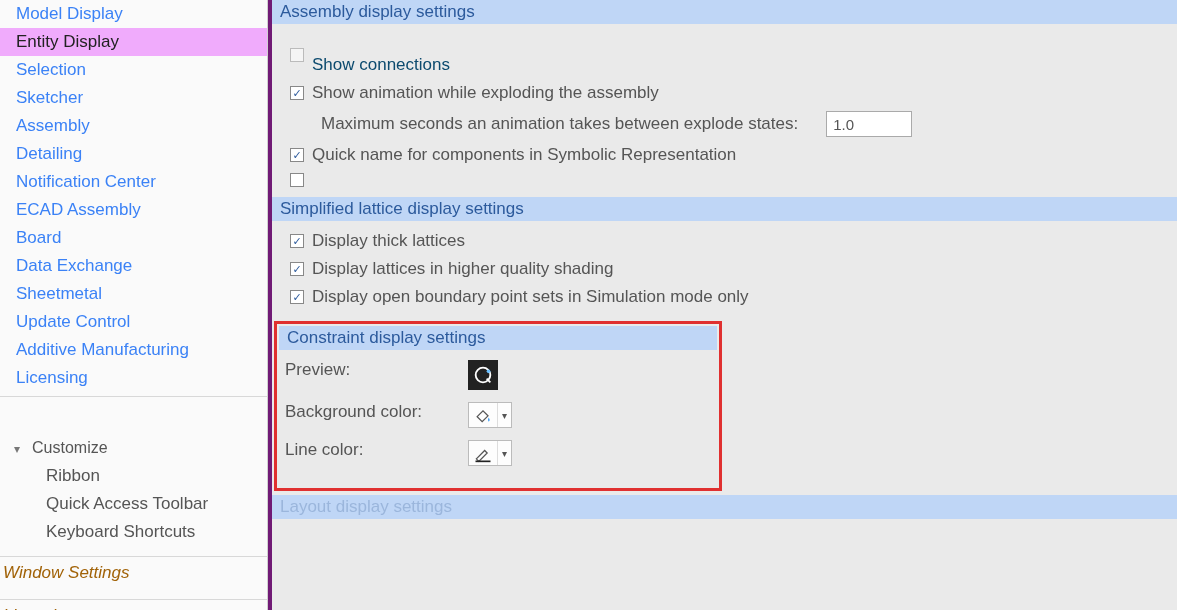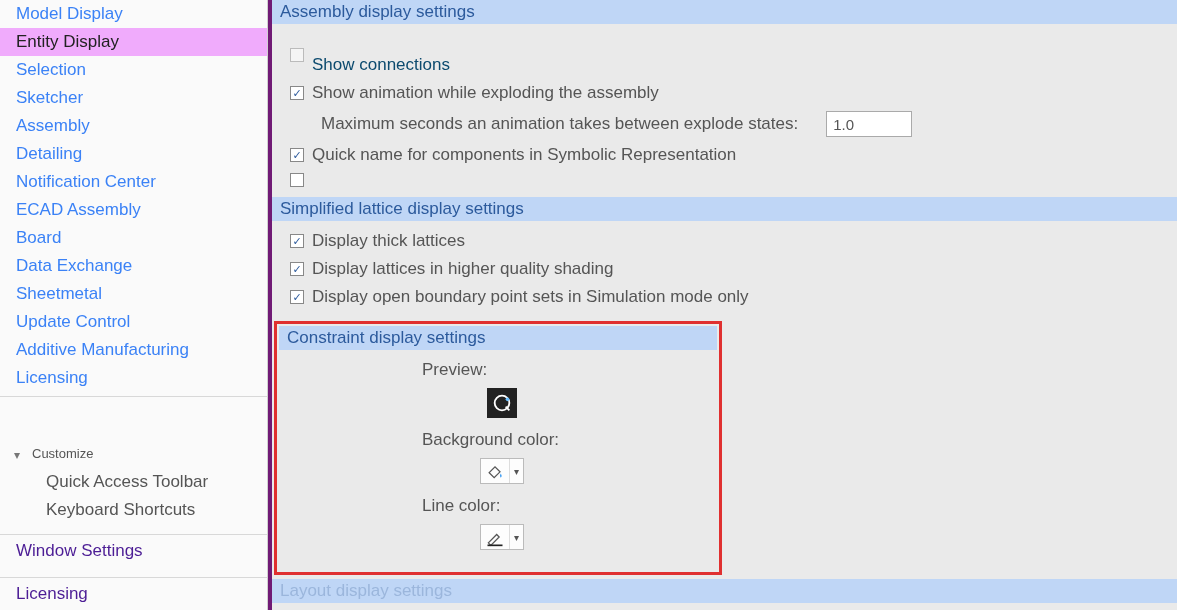--- a/index.html
+++ b/index.html
@@ -37,21 +37,21 @@
     color: #222;
   }
   .sidebar .group-divider {
     height: 14px;
     border-top: 1px solid #d8d8d8;
     margin-top: 4px;
   }
   .sidebar .group-header {
     position: relative;
     padding: 1px 0 1px 32px;
-    font-size: 13px;
+    font-size: 16px;
     color: #555;
     cursor: pointer;
     line-height: 26px;
     margin-top: 37px;
   }
   .sidebar .group-header::before {
     content: "▾";
     position: absolute;
     left: 14px;
     top: 2px;
@@ -59,26 +59,27 @@
     color: #777;
   }
   .sidebar .subitem {
     padding: 1px 0 1px 46px;
     font-size: 17px;
     color: #555;
     cursor: pointer;
     line-height: 26px;
   }
   .sidebar .solo {
-    padding: 6px 0 6px 16px;
-    font-size: 17px;
-    color: #4c1d95;
+    padding: 6px 0 6px 3px;
+    font-size: 17px;
+    color: #a16207;
     cursor: pointer;
     border-top: 1px solid #d8d8d8;
     margin-top: 10px;
+    font-style: italic;
   }
   .main {
     flex: 1;
     border-left: 4px solid #701a75;
     background: #eaeaea;
     overflow: hidden;
     font-size: 17px;
     color: #555;
   }
   .section-header {
@@ -127,24 +128,22 @@
     border: 3px solid #e03030;
     margin: 4px 4px 4px 2px;
     padding-bottom: 16px;
     width: 448px;
   }
   .highlight-box .section-header {
     margin: 2px 2px 4px 2px;
   }
   .label-row {
     display: flex;
-    align-items: center;
     padding: 6px 0 6px 8px;
-    gap: 8px;
-    flex-direction: column;
+    gap: 23px;
   }
   .label-row .lab { width: 160px; color:#555; }
   .preview-swatch {
     width: 30px; height: 30px;
     background: #222;
     display:flex; align-items:center; justify-content:center;
   }
   .preview-swatch svg { width: 22px; height:22px; }
   .slider {
     display:flex; align-items:center; gap:6px;
@@ -213,20 +212,21 @@
     <div class="item">ECAD Assembly</div>
     <div class="item">Board</div>
     <div class="item">Data Exchange</div>
     <div class="item">Sheetmetal</div>
     <div class="item">Update Control</div>
     <div class="item">Additive Manufacturing</div>
     <div class="item">Licensing</div>
   </div>
   <div class="group-divider"></div>
   <div class="group-header">Customize</div>
+  <div class="subitem">Ribbon</div>
   <div class="subitem">Quick Access Toolbar</div>
   <div class="subitem">Keyboard Shortcuts</div>
   <div class="solo">Window Settings</div>
   <div class="solo">Licensing</div>
 </div>
 
 <div class="main">
 
   <div class="section-header">Assembly display settings</div>
   <div class="section-body">

